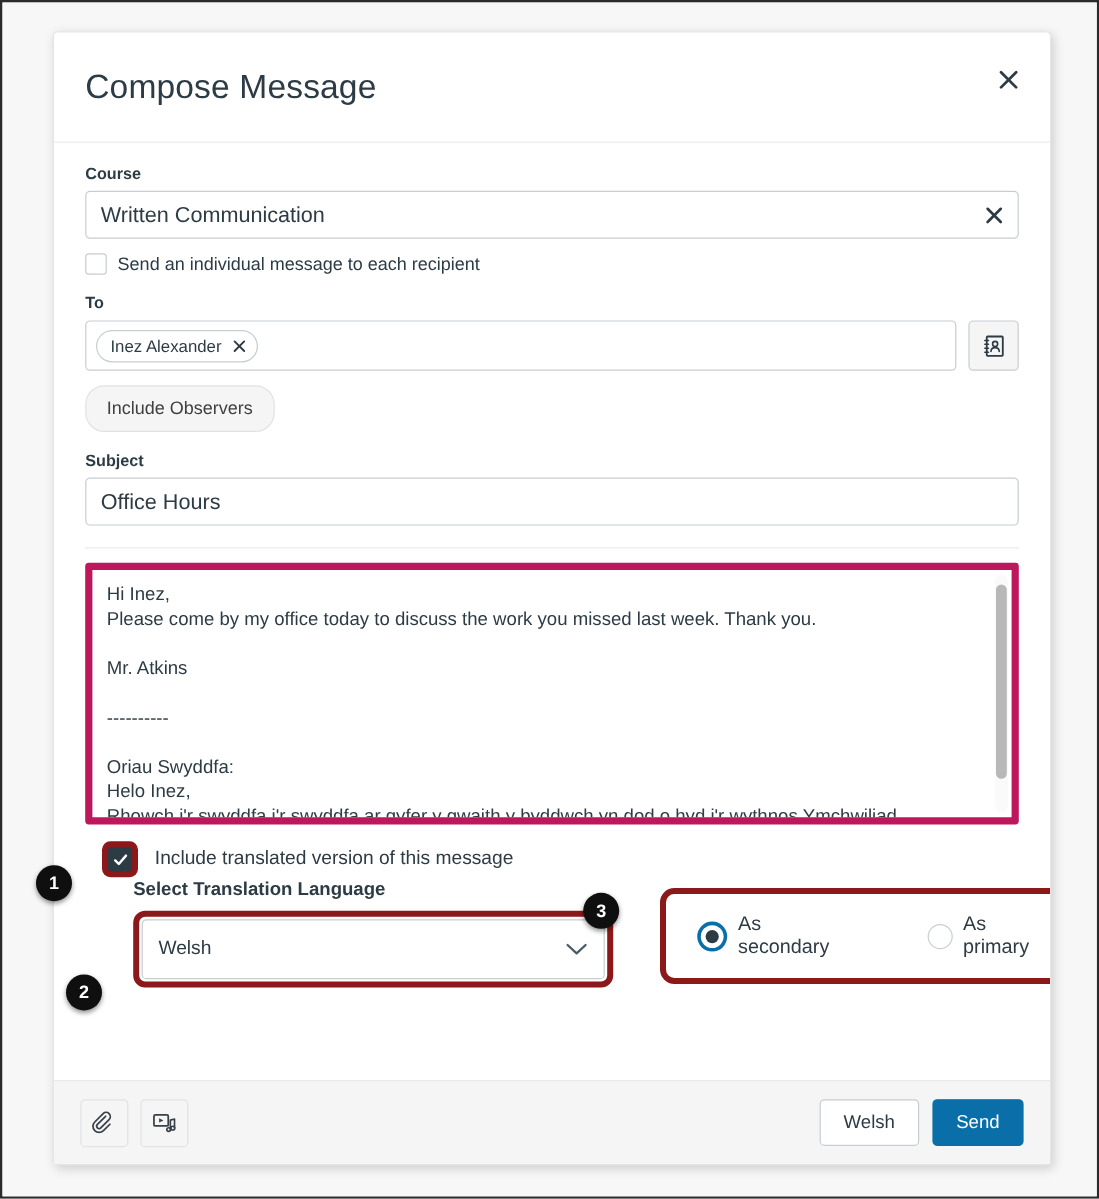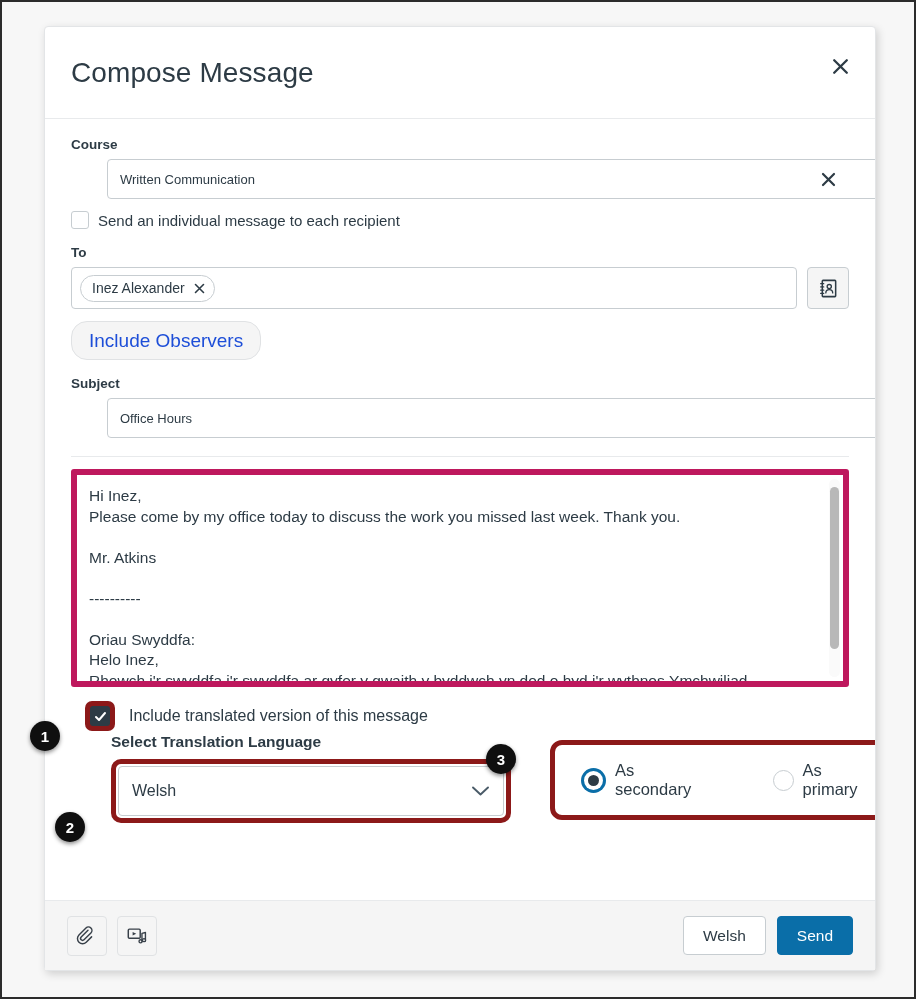--- a/index.html
+++ b/index.html
@@ -81,27 +81,26 @@
     display: block;
   }
 
   .text-input {
     width: 100%;
     height: 40px;
     border: 1px solid #c7cdd1;
     border-radius: 4px;
     background: #fff;
     padding: 0 40px 0 12px;
-    font-size: 13px;
+    font-size: 18px;
     color: #2d3b45;
     font-family: "Liberation Sans", sans-serif;
     display: flex;
     align-items: center;
     position: relative;
-    margin-left: 36px;
   }
   .input-wrap { position: relative; }
   .input-clear {
     position: absolute;
     right: 10px; top: 50%;
     transform: translateY(-50%);
     background: none; border: none;
     cursor: pointer; color: #2d3b45;
     display: flex; align-items: center; justify-content: center;
     width: 22px; height: 22px;
@@ -170,22 +169,22 @@
     color: #2d3b45;
   }
 
   .observers-btn {
     margin-top: 12px;
     height: 39px;
     padding: 0 17px;
     border: 1px solid #e0e2e4;
     border-radius: 16px;
     background: #f5f5f5;
-    font-size: 19px;
-    color: #1d4ed8;
+    font-size: 15px;
+    color: #404040;
     cursor: pointer;
     font-family: "Liberation Sans", sans-serif;
     display: inline-flex;
     align-items: center;
   }
 
   .divider {
     height: 1px;
     background: #e8eaec;
     margin-top: 18px;

